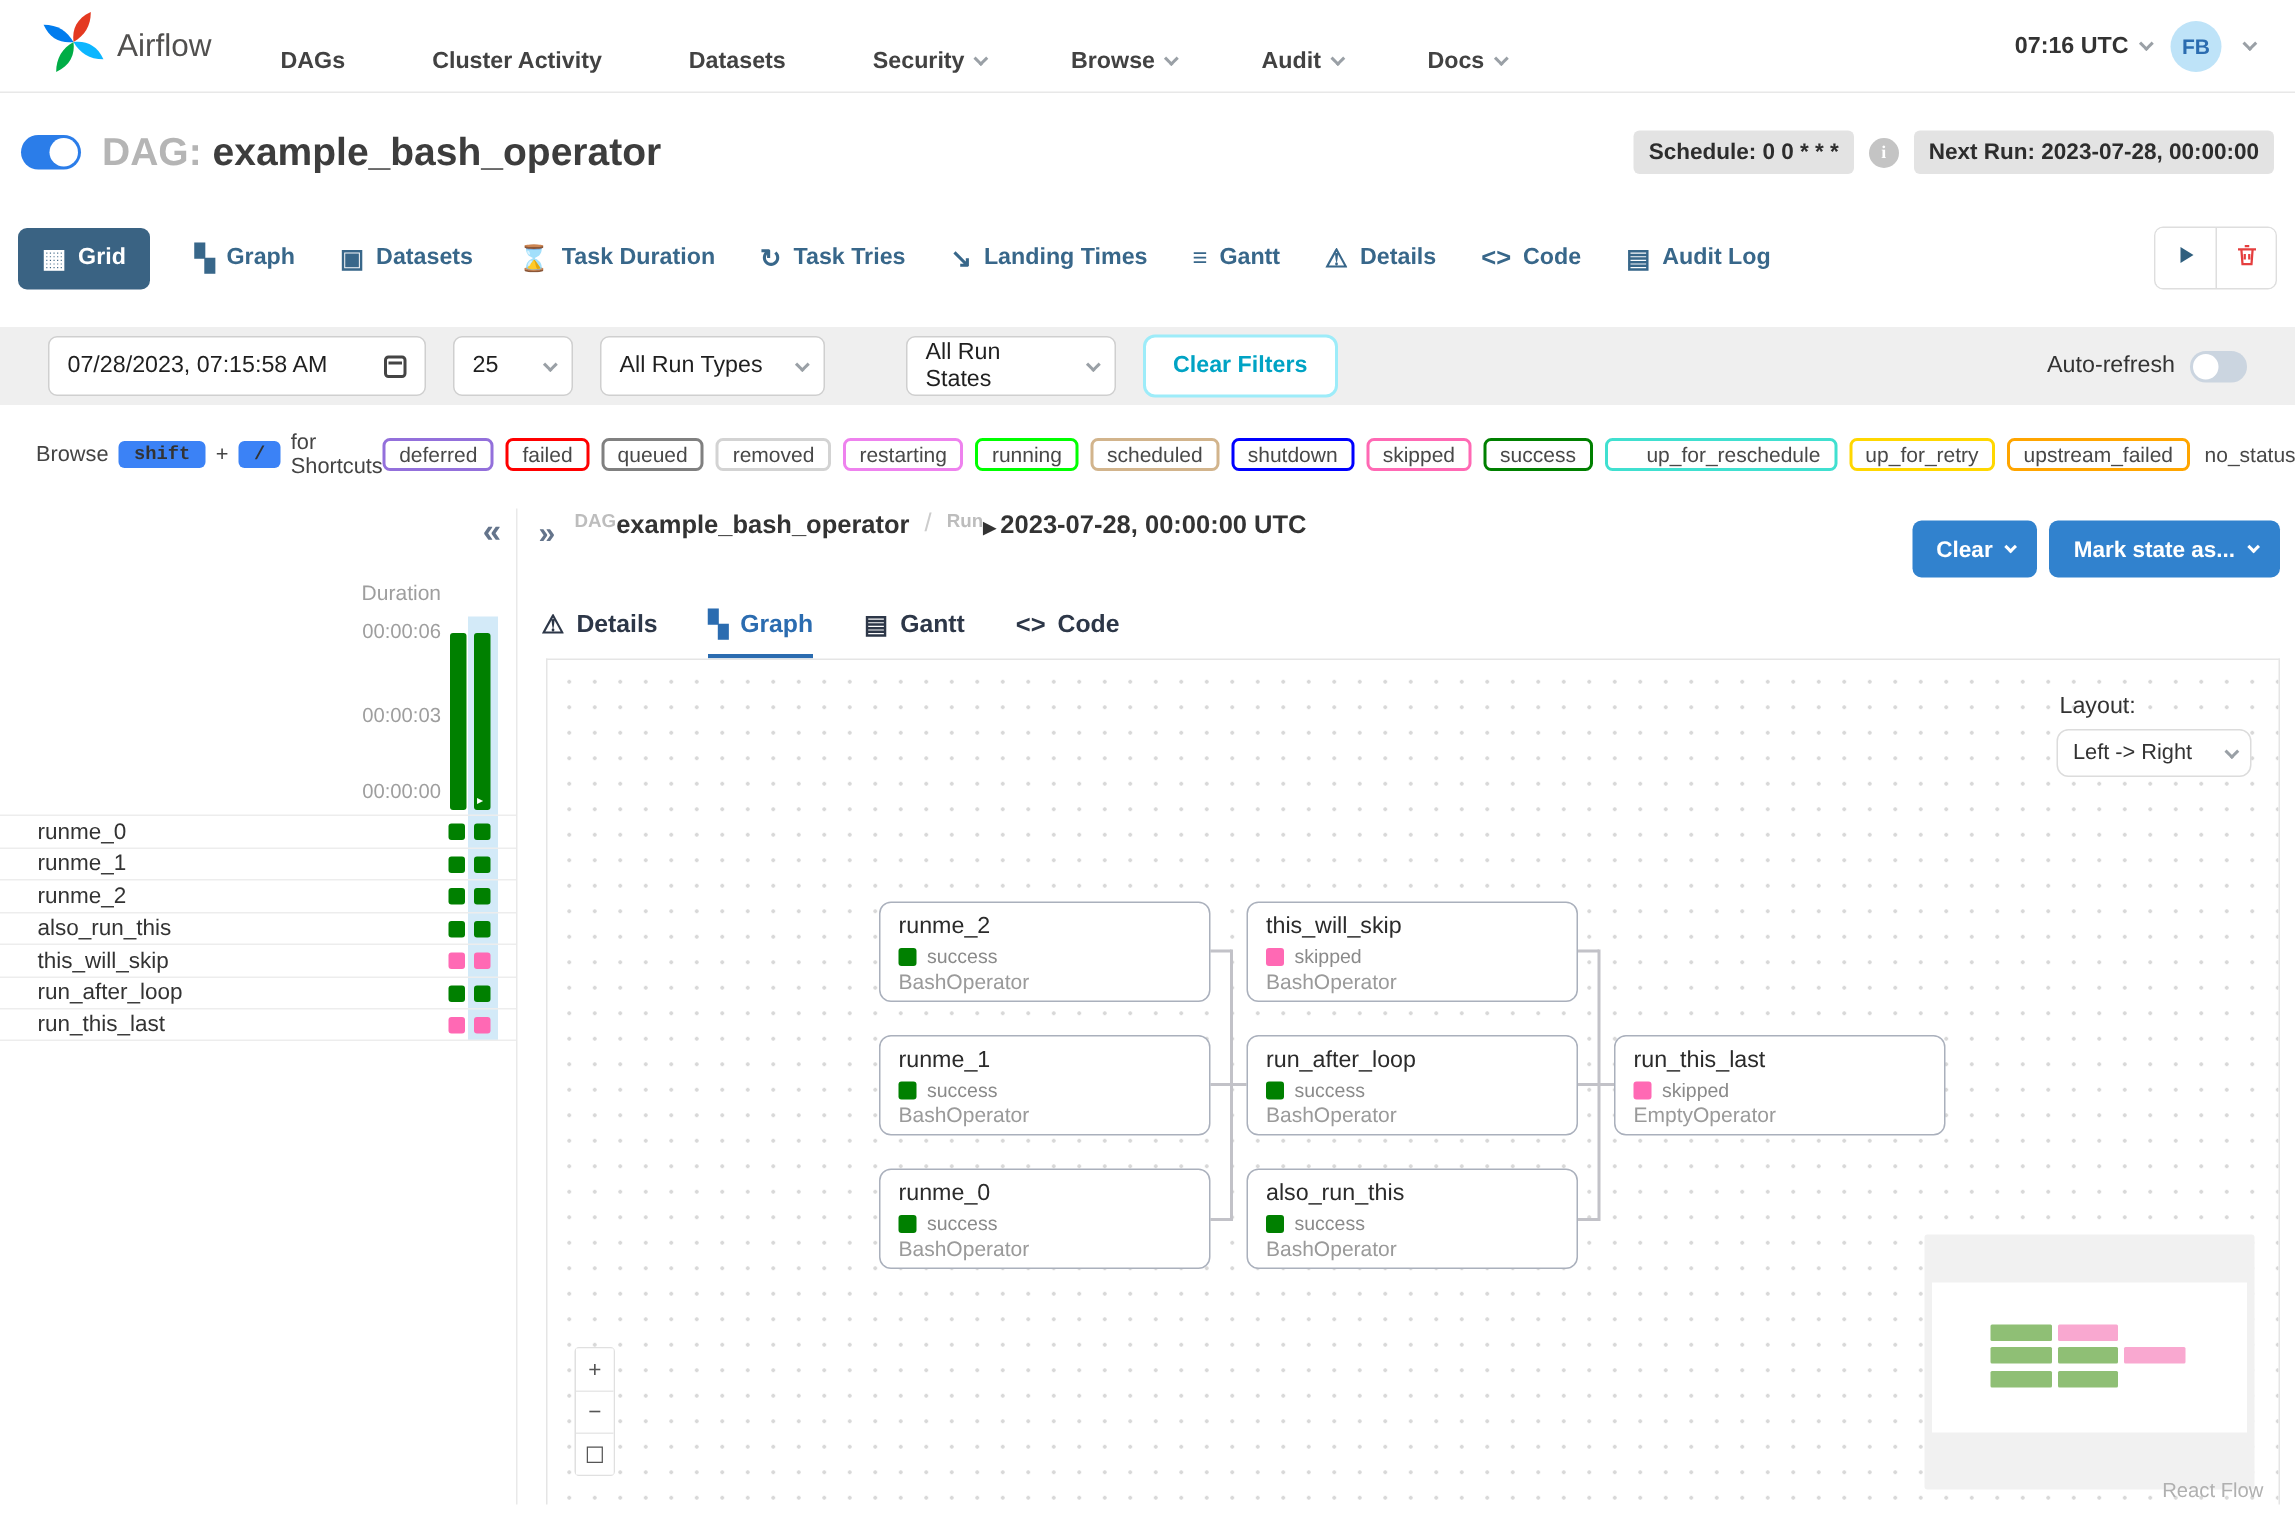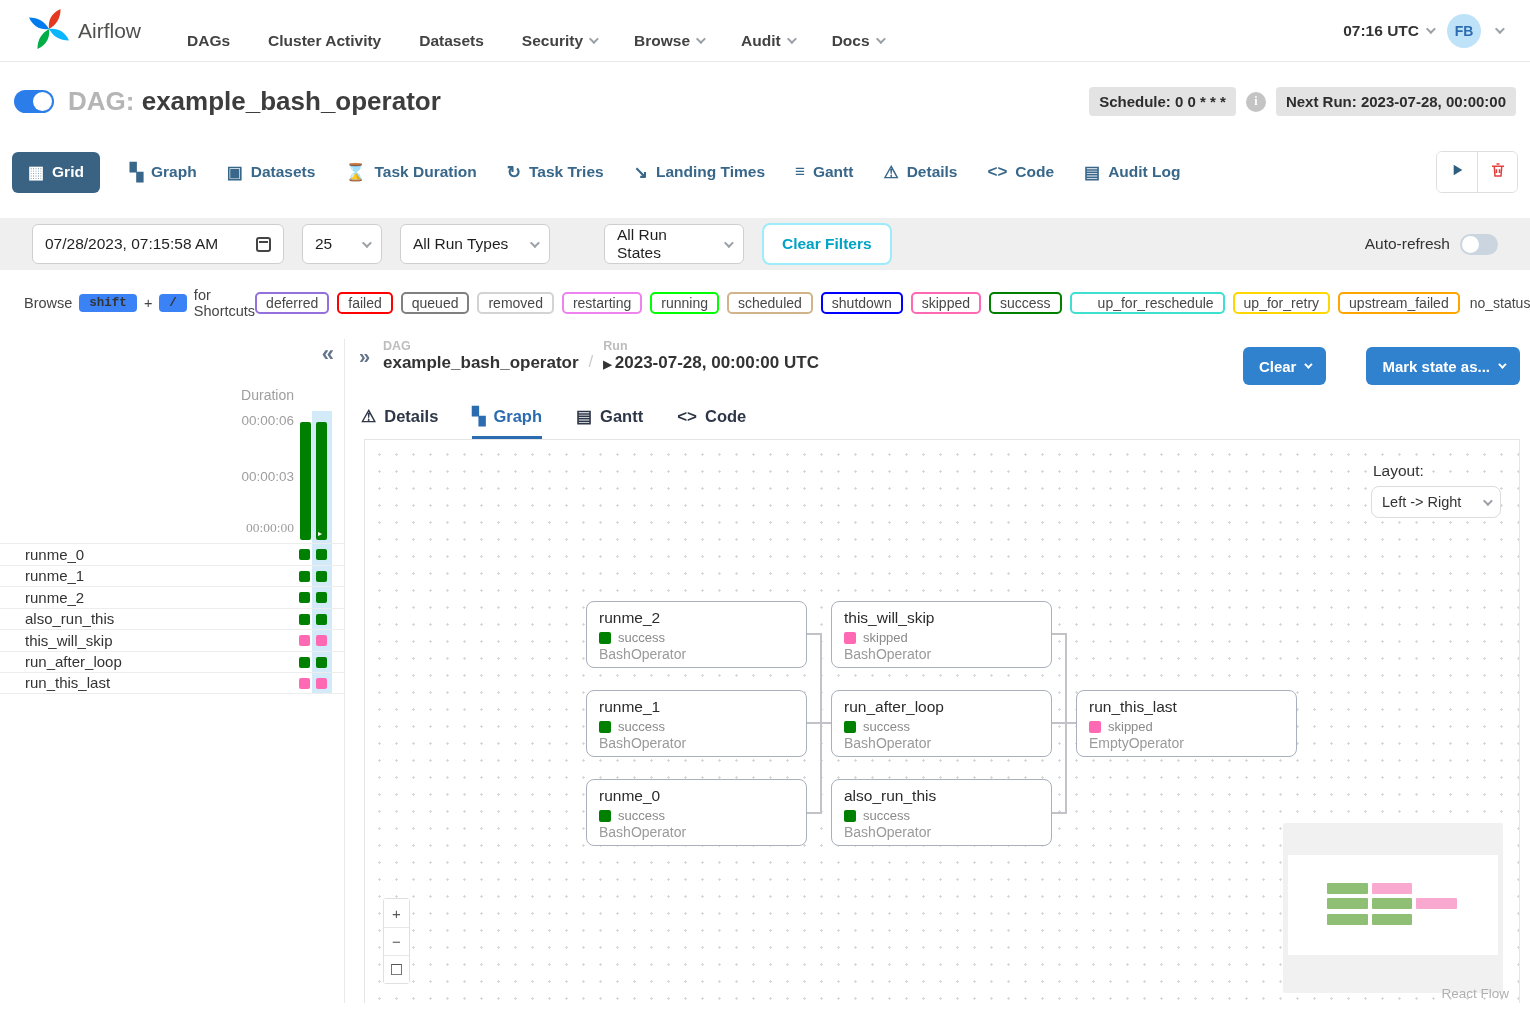--- a/index.html
+++ b/index.html
@@ -2,21 +2,21 @@
 <html><head>
 <meta charset="utf-8">
 <style>
   * { box-sizing: border-box; margin: 0; padding: 0; }
   html,body { width:1530px; height:1016px; background:#fff; font-family:"Liberation Sans",sans-serif; color:#333; overflow:hidden; }
 
   
   .topnav { height:62px; display:flex; align-items:center; padding:0 28px; border-bottom:1px solid #e8e8e8; }
   .brand { display:flex; align-items:center; gap:8px; margin-right:46px; }
   .brand-name { font-size:21px; color:#51504f; }
-  .nav-items { display:flex; gap:38px; align-items:center;margin-top:20px; }
+  .nav-items { display:flex; gap:58px; align-items:center;margin-top:20px; }
   .nav-item { font-size:15.5px; font-weight:700; color:#424242; display:flex; align-items:center; gap:6px; cursor:pointer; }
   .nav-right { margin-left:auto; display:flex; align-items:center; gap:14px; }
   .clock { font-size:15.5px; font-weight:700; color:#333; display:flex; gap:7px; align-items:center; }
   .avatar { width:34px; height:34px; border-radius:50%; background:#bee3f8; color:#2b6cb0; font-weight:700; font-size:14px; display:flex; align-items:center; justify-content:center; }
   .chev { width:7px; height:7px; border-right:2px solid #9aa0a6; border-bottom:2px solid #9aa0a6; transform:rotate(45deg) translateY(-2px); display:inline-block; }
 
   
   .dag-header { display:flex; align-items:center; padding:24px 14px 10px 14px; }
   .toggle { width:40px; height:23px; border-radius:12px; background:#2b7de9; position:relative; cursor:pointer; flex:none; }
   .toggle .knob { position:absolute; right:2px; top:2px; width:19px; height:19px; background:#fff; border-radius:50%; }
@@ -68,27 +68,27 @@
   .task-row { height:21.5px; border-top:1px solid #ededed; position:relative; display:flex; align-items:center; padding-left:25px; font-size:15px; color:#333; }
   .task-list .task-row:last-child { border-bottom:1px solid #ededed; }
   .task-row .tname { cursor:pointer; }
   .sq { position:absolute; width:11px; height:11px; border-radius:2px; top:5px; cursor:pointer; }
   .sq.c0 { left:299px; } .sq.c1 { left:316px; }
 
   
   .right-panel { flex:1; position:relative; }
   .expand-ic { position:absolute; left:14px; top:6px; color:#64748b; font-size:20px; font-weight:700; cursor:pointer; }
   .crumbs { position:absolute; left:38px; top:0; display:flex; gap:10px; align-items:flex-end; }
-  .crumb { display:flex; flex-direction:column; }
+  .crumb { display:flex; flex-direction:row; }
   .crumb .clabel { font-size:12.5px; color:#bdbdbd; font-weight:600; }
   .crumb .cvalue { font-size:17px; font-weight:700; color:#333; }
   .crumb-sep { font-size:17px; color:#ccc; padding-bottom:1px; }
   .run-marker { font-size:11px; margin-right:3px; }
   .run-actions { position:absolute; right:10px; top:8px; display:flex; gap:8px; }
-  .btn-blue { background:#3182ce; color:#fff; border:none; border-radius:6px; height:38px; padding:0 16px; font-size:15px; font-weight:700; display:flex; align-items:center; gap:8px; cursor:pointer; font-family:inherit;margin-left:32px; }
+  .btn-blue { background:#3182ce; color:#fff; border:none; border-radius:6px; height:38px; padding:0 16px; font-size:15px; font-weight:700; display:flex; align-items:center; gap:8px; cursor:pointer; font-family:inherit; }
   .btn-blue .caret { width:6px; height:6px; border-right:2px solid #fff; border-bottom:2px solid #fff; transform:rotate(45deg) translateY(-2px); }
   .rtabs { position:absolute; top:58px; left:16px; right:0; display:flex; gap:34px; height:42px; align-items:center; }
   .rtab { display:flex; align-items:center; gap:8px; font-size:16.5px; font-weight:700; color:#2d3748; cursor:pointer; height:42px; border-bottom:3px solid transparent; }
   .rtab.active { color:#2b6cb0; border-bottom-color:#2b6cb0; }
   .rtab .glyph { font-size:17px; }
 
   
   .canvas { position:absolute; left:19px; right:10px; top:100px; bottom:0; border:1px solid #e5e5e5; border-bottom:none; background-color:#fff;
             background-image:radial-gradient(circle,#d8d8d8 1.3px,transparent 1.4px); background-size:17px 17px; background-position:6px 6px; }
   .layout-label { position:absolute; left:1008px; top:22px; font-size:15.5px; color:#333; }
@@ -328,21 +328,21 @@
   <div class="left-panel">
     <span class="collapse-ic">«</span>
     <span class="duration-label">Duration</span>
     <span>
       
     
         <span class="tick" style="top: 74px;">00:00:06</span>
       
         <span class="tick" style="top: 130px;">00:00:03</span>
       
-        <span class="tick" style="top: 181px; font-family: Liberation Serif, serif;">00:00:00</span>
+        <span class="tick" style="top: 181px;">00:00:00</span>
       </span>
     <div class="col-highlight"></div>
     <span>
       
     
         <span class="dbar" style="left: 300px; top: 83px; height: 118px; background: rgb(0, 128, 0);">
           
         </span>
       
         <span class="dbar" style="left: 316px; top: 83px; height: 118px; background: rgb(0, 128, 0);">

